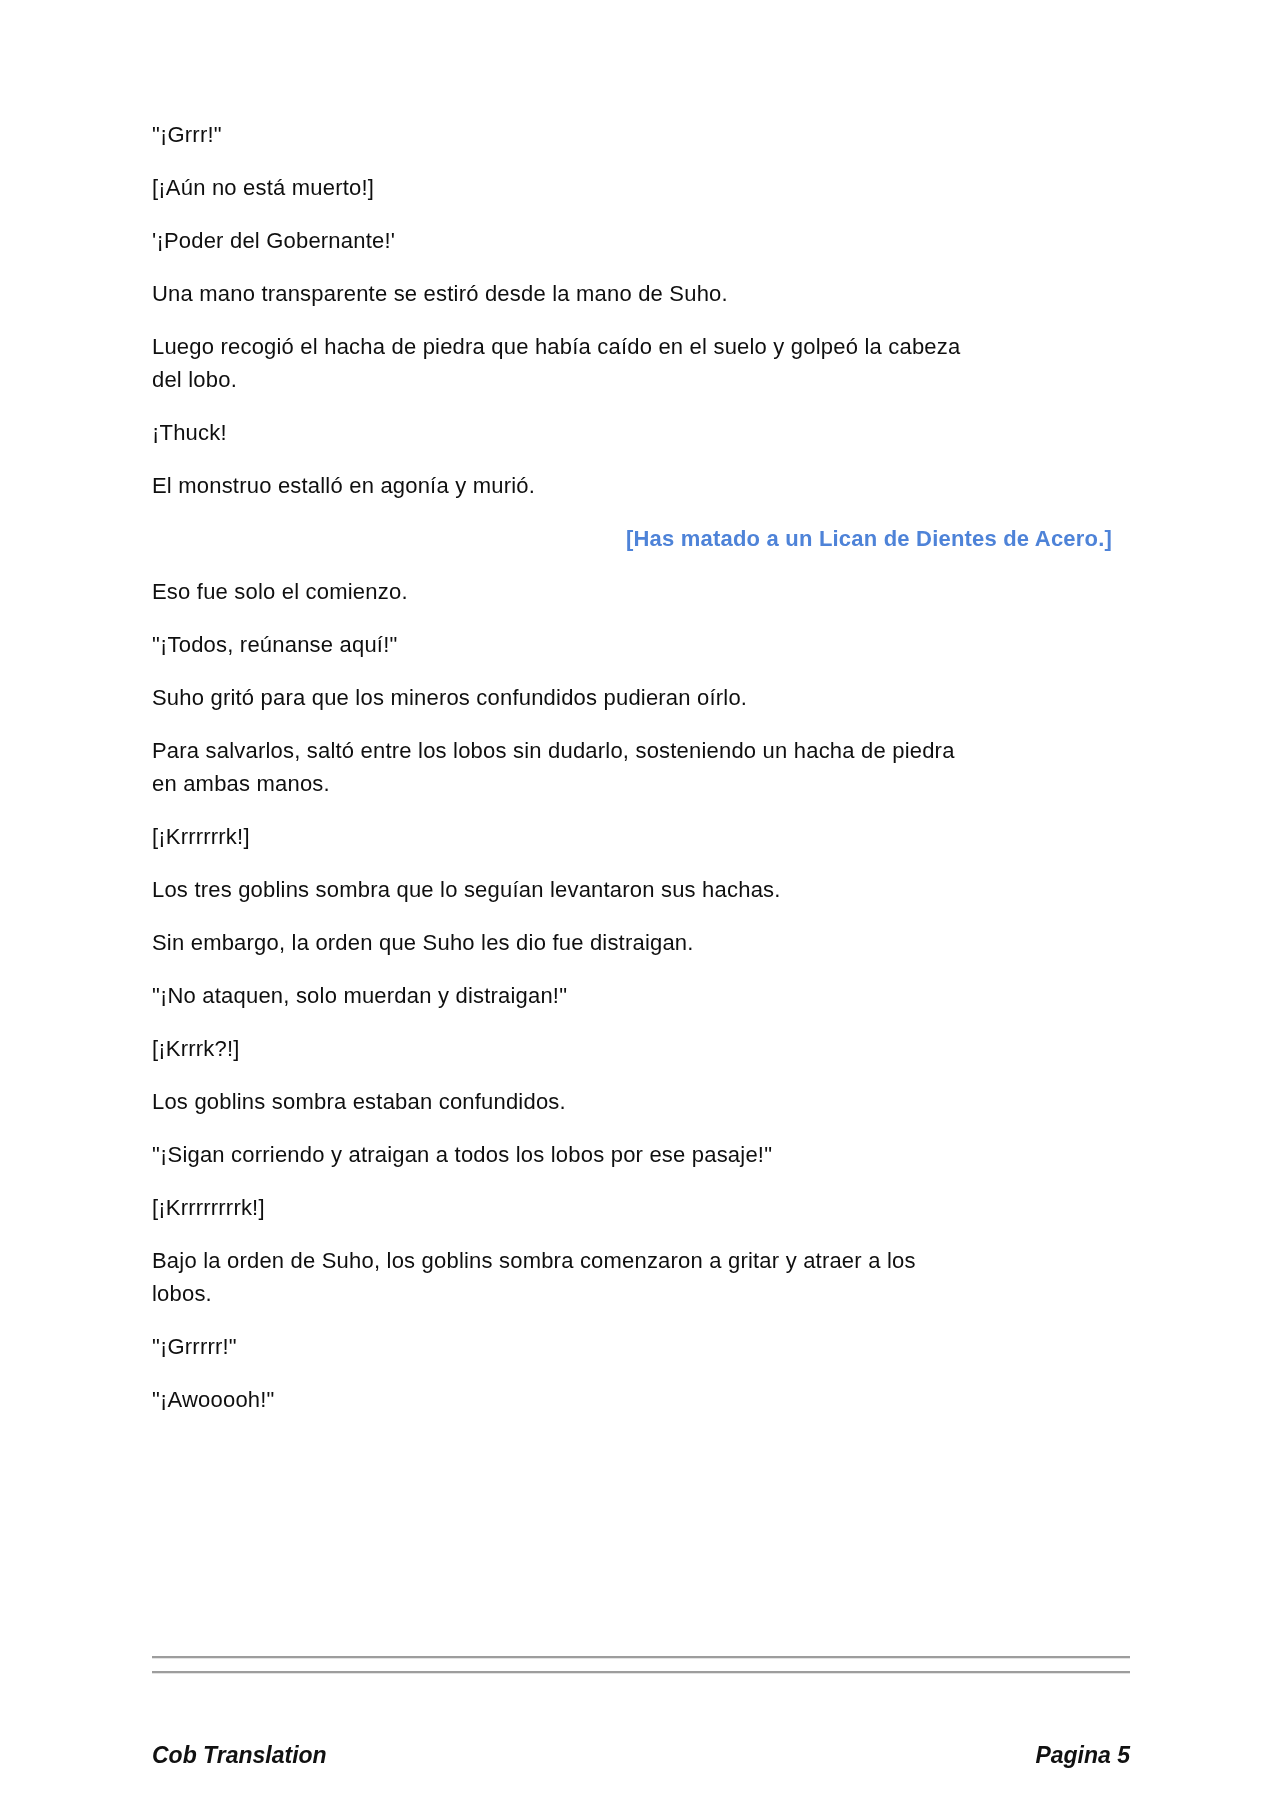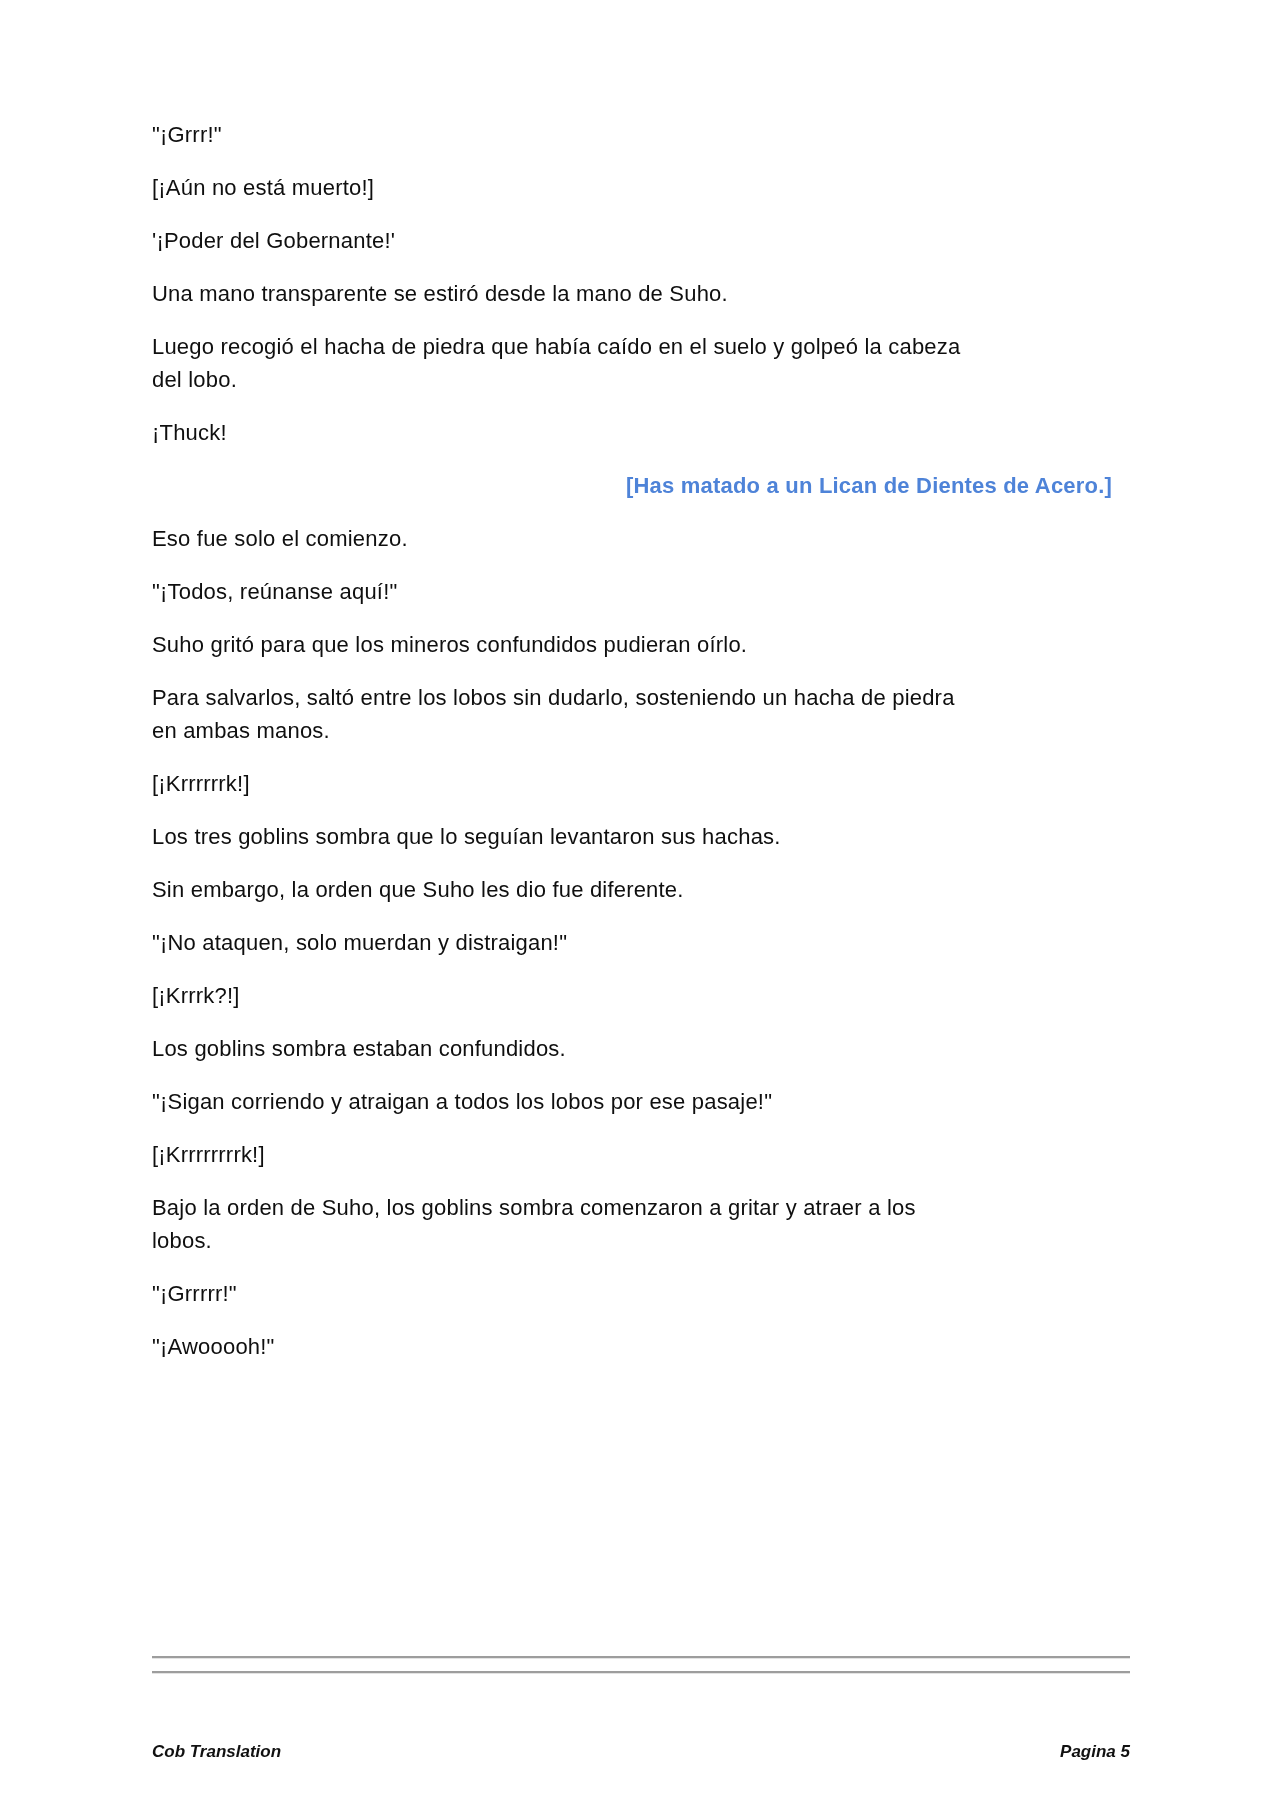--- a/index.html
+++ b/index.html
@@ -50,48 +50,49 @@
     margin-top: 13px;
   }
   .page-footer {
     position: absolute;
     left: 152px;
     right: 150px;
     top: 1742px;
     display: flex;
     justify-content: space-between;
     align-items: baseline;
-    font-size: 17px;
+    font-size: 23px;
     font-weight: bold;
     font-style: italic;
     color: #111111;
   }
 </style>
 </head>
 <body>
 
 <div class="page">
 
   <div class="content">
     <p>"¡Grrr!"</p>
     <p>[¡Aún no está muerto!]</p>
     <p>'¡Poder del Gobernante!'</p>
     <p>Una mano transparente se estiró desde la mano de Suho.</p>
     <p>Luego recogió el hacha de piedra que había caído en el suelo y golpeó la cabeza
 del lobo.</p>
     <p>¡Thuck!</p>
+    <p>El monstruo estalló en agonía y murió.</p>
     <p class="system">[Has matado a un Lican de Dientes de Acero.]</p>
     <p>Eso fue solo el comienzo.</p>
     <p>"¡Todos, reúnanse aquí!"</p>
     <p>Suho gritó para que los mineros confundidos pudieran oírlo.</p>
     <p>Para salvarlos, saltó entre los lobos sin dudarlo, sosteniendo un hacha de piedra
 en ambas manos.</p>
     <p>[¡Krrrrrrk!]</p>
     <p>Los tres goblins sombra que lo seguían levantaron sus hachas.</p>
-    <p>Sin embargo, la orden que Suho les dio fue diferente.</p>
+    <p>Sin embargo, la orden que Suho les dio fue distraigan.</p>
     <p>"¡No ataquen, solo muerdan y distraigan!"</p>
     <p>[¡Krrrk?!]</p>
     <p>Los goblins sombra estaban confundidos.</p>
     <p>"¡Sigan corriendo y atraigan a todos los lobos por ese pasaje!"</p>
     <p>[¡Krrrrrrrrk!]</p>
     <p>Bajo la orden de Suho, los goblins sombra comenzaron a gritar y atraer a los
 lobos.</p>
     <p>"¡Grrrrr!"</p>
     <p>"¡Awooooh!"</p>
   </div>

